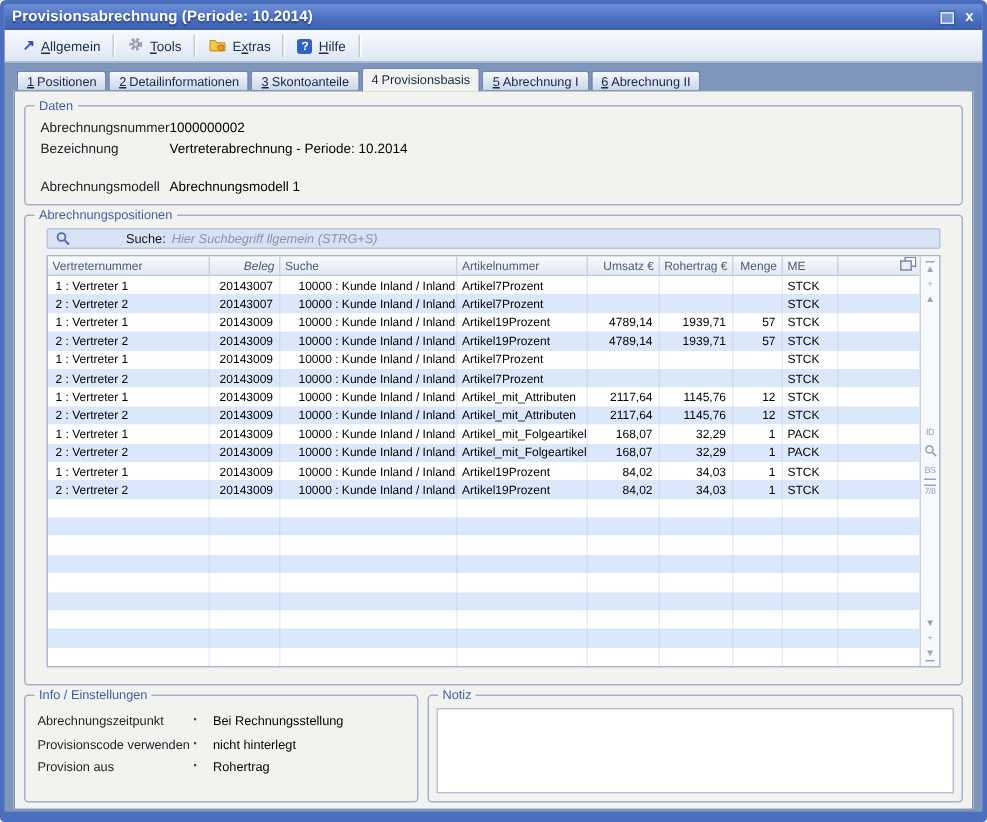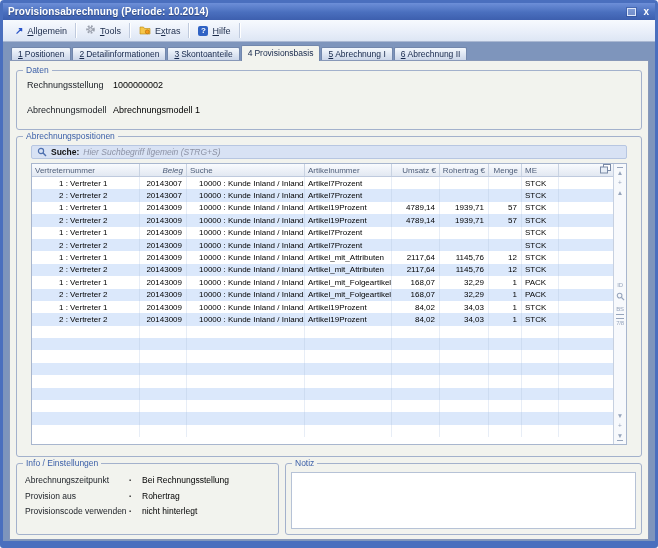--- a/index.html
+++ b/index.html
@@ -56,36 +56,36 @@
   .dfield { display:flex; font-size:9px; line-height:12px; margin-bottom:2px; }
   .dfield.gap { margin-top:13px; }
   .dlabel { flex:0 0 86px; color:#20242a; }
   .dvalue { color:#000; }
   
   .gb-pos { flex:1; display:flex; flex-direction:column; min-height:0; padding:8px 14px 11px 14px; }
   .searchbar {
     flex:0 0 14px; background:#d8e2f4; border:1px solid #b7c6e1; border-radius:2px;
     display:flex; align-items:center; gap:4px; padding:0 5px; margin-bottom:4px;
   }
-  .s-label { font-size:8.5px; font-weight:bold; color:#111; }
+  .s-label { font-size:8.5px; font-weight:normal; color:#111;margin-left:33px; }
   .s-ph { font-size:8.5px; font-style:italic; color:#8d93a6; }
   .tablewrap { flex:1; display:flex; border:1px solid #a8b6ce; background:#fff; min-height:0; }
   .tgrid { flex:1; display:flex; flex-direction:column; min-width:0; overflow:hidden; }
   .thead { flex:0 0 13px; display:flex; background:linear-gradient(#f9fbfe,#e2e8f2); border-bottom:1px solid #bfcade; }
   .hcell { font-size:8px; color:#4d5d78; padding:0 3px; display:flex; align-items:center; border-right:1px solid #c9d3e2; overflow:hidden; white-space:nowrap; }
   .hcell.right { justify-content:flex-end; }
   .hcell.fill { flex:1; border-right:none; justify-content:flex-end; padding-right:2px; }
   .tbody { flex:1; overflow:hidden; }
   .trow { display:flex; height:12.4px; background:#fff; }
   .trow.alt { background:#dbe8fb; }
   .tcell { font-size:8px; color:#000; padding:0 3px; display:flex; align-items:center; border-right:1px solid #e7edf6; overflow:hidden; white-space:nowrap; }
   .trow.alt .tcell { border-right-color:#cddcf1; }
   .tcell.right { justify-content:flex-end; padding-right:4px; }
   .tcell.fill { flex:1; border-right:none; }
-  .tcell.c0 { padding-left:27px; }
+  .tcell.c0 { padding-left:5px; }
   .tcell.c2 { padding-left:12px; }
   
   .strip { flex:0 0 13px; border-left:1px solid #c6d0e0; background:#f7f9fc; position:relative; }
   .cluster { position:absolute; left:0; right:0; display:flex; flex-direction:column; align-items:center; gap:3px; }
   .cluster.top { top:3px; } .cluster.mid { top:42%; } .cluster.bot { bottom:3px; }
   .sgly { font-size:6.5px; color:#97a5bc; line-height:7px; cursor:default; }
   .sgly.txt { font-size:6px; letter-spacing:-.3px; }
   .line-top { border-top:1px solid #97a5bc; padding-top:1px; }
   .line-bottom { border-bottom:1px solid #97a5bc; padding-bottom:1px; }
   
@@ -168,22 +168,26 @@
           <span>Abrechnung II</span>
         </div>
       </div>
 
     <div class="content">
 
       <div class="groupbox gb-daten">
         <span class="gb-label">Daten</span>
         <div id="daten-fields">
             <div class="dfield">
-              <span class="dlabel">Rechnungsstellung</span>
+              <span class="dlabel">Abrechnungsnummer</span>
               <span class="dvalue">1000000002</span>
+            </div>
+            <div class="dfield">
+              <span class="dlabel">Bezeichnung</span>
+              <span class="dvalue">Vertreterabrechnung - Periode: 10.2014</span>
             </div>
             <div class="dfield gap">
               <span class="dlabel">Abrechnungsmodell</span>
               <span class="dvalue">Abrechnungsmodell 1</span>
             </div>
           </div>
       </div>
 
       <div class="groupbox gb-pos">
         <span class="gb-label">Abrechnungspositionen</span>
@@ -474,29 +478,29 @@
       <div class="bottomrow">
         <div class="groupbox gb-info">
           <span class="gb-label">Info / Einstellungen</span>
           <div id="info-rows">
               <div class="irow">
                 <span class="ilabel">Abrechnungszeitpunkt</span>
                 <span class="ibullet">▪</span>
                 <span class="ivalue">Bei Rechnungsstellung</span>
               </div>
               <div class="irow">
+                <span class="ilabel">Provisionscode verwenden</span>
+                <span class="ibullet">▪</span>
+                <span class="ivalue">nicht hinterlegt</span>
+              </div>
+              <div class="irow">
                 <span class="ilabel">Provision aus</span>
                 <span class="ibullet">▪</span>
                 <span class="ivalue">Rohertrag</span>
               </div>
-              <div class="irow">
-                <span class="ilabel">Provisionscode verwenden</span>
-                <span class="ibullet">▪</span>
-                <span class="ivalue">nicht hinterlegt</span>
-              </div>
             </div>
         </div>
         <div class="groupbox gb-notiz">
           <span class="gb-label">Notiz</span>
           <textarea class="notiz-area" value="" style=""></textarea>
         </div>
       </div>
 
     </div>
   </div>

